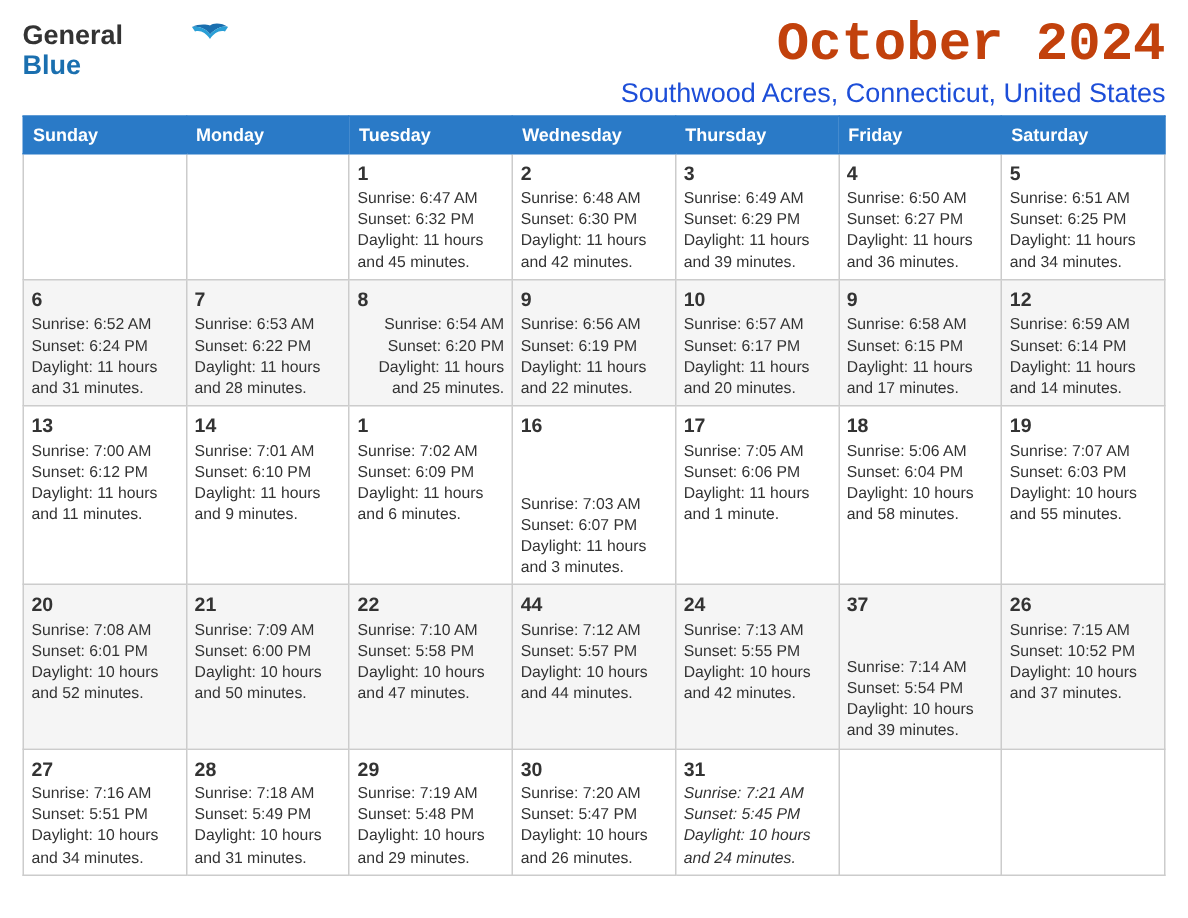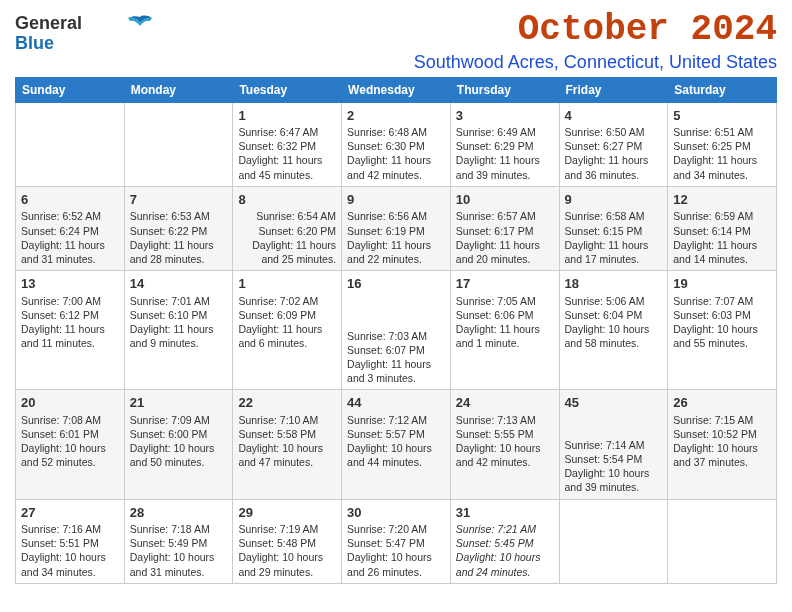--- a/index.html
+++ b/index.html
@@ -292,21 +292,21 @@
 and 44 minutes.</div>
         </td>
         <td>
           <span class="day-number">24</span>
           <div class="day-info" style="white-space: pre-line;">Sunrise: 7:13 AM
 Sunset: 5:55 PM
 Daylight: 10 hours
 and 42 minutes.</div>
         </td>
         <td>
-          <span class="day-number">45</span>
+          <span class="day-number">37</span>
           <div class="day-info" style="white-space: pre-line; margin-top: 26px;">Sunrise: 7:14 AM
 Sunset: 5:54 PM
 Daylight: 10 hours
 and 39 minutes.</div>
         </td>
         <td>
           <span class="day-number">26</span>
           <div class="day-info" style="white-space: pre-line;">Sunrise: 7:15 AM
 Sunset: 10:52 PM
 Daylight: 10 hours

